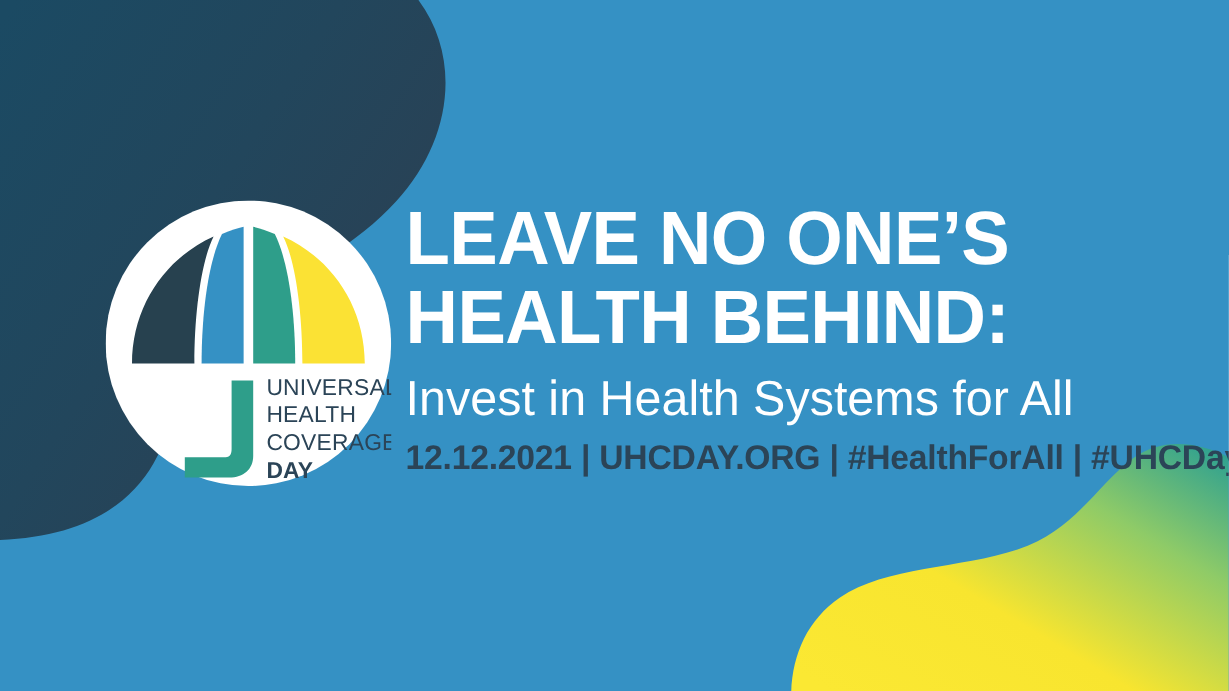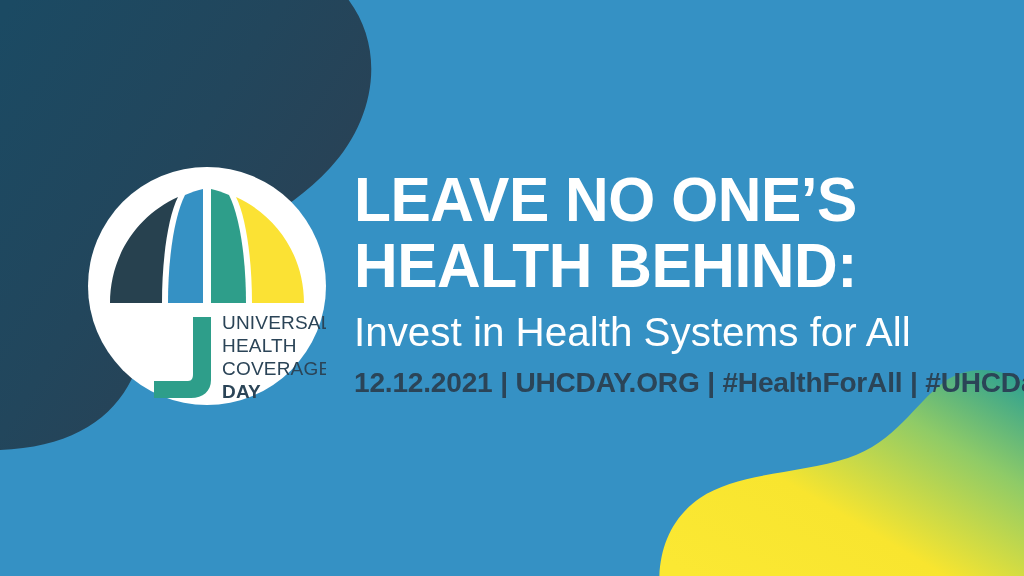--- a/index.html
+++ b/index.html
@@ -29,21 +29,21 @@
     left: 88px;
     top: 167px;
     width: 238px;
     height: 238px;
   }
   #logo-svg { display: block; width: 238px; height: 238px; }
 
   
   #text-block {
     position: absolute;
-    left: 354px;
+    left: 338px;
     top: 160px;
     width: 660px;
   }
   .headline {
     color: #ffffff;
     font-family: "Liberation Sans", sans-serif;
     font-weight: bold;
     font-size: 63px;
     line-height: 66px;
     letter-spacing: -0.5px;

